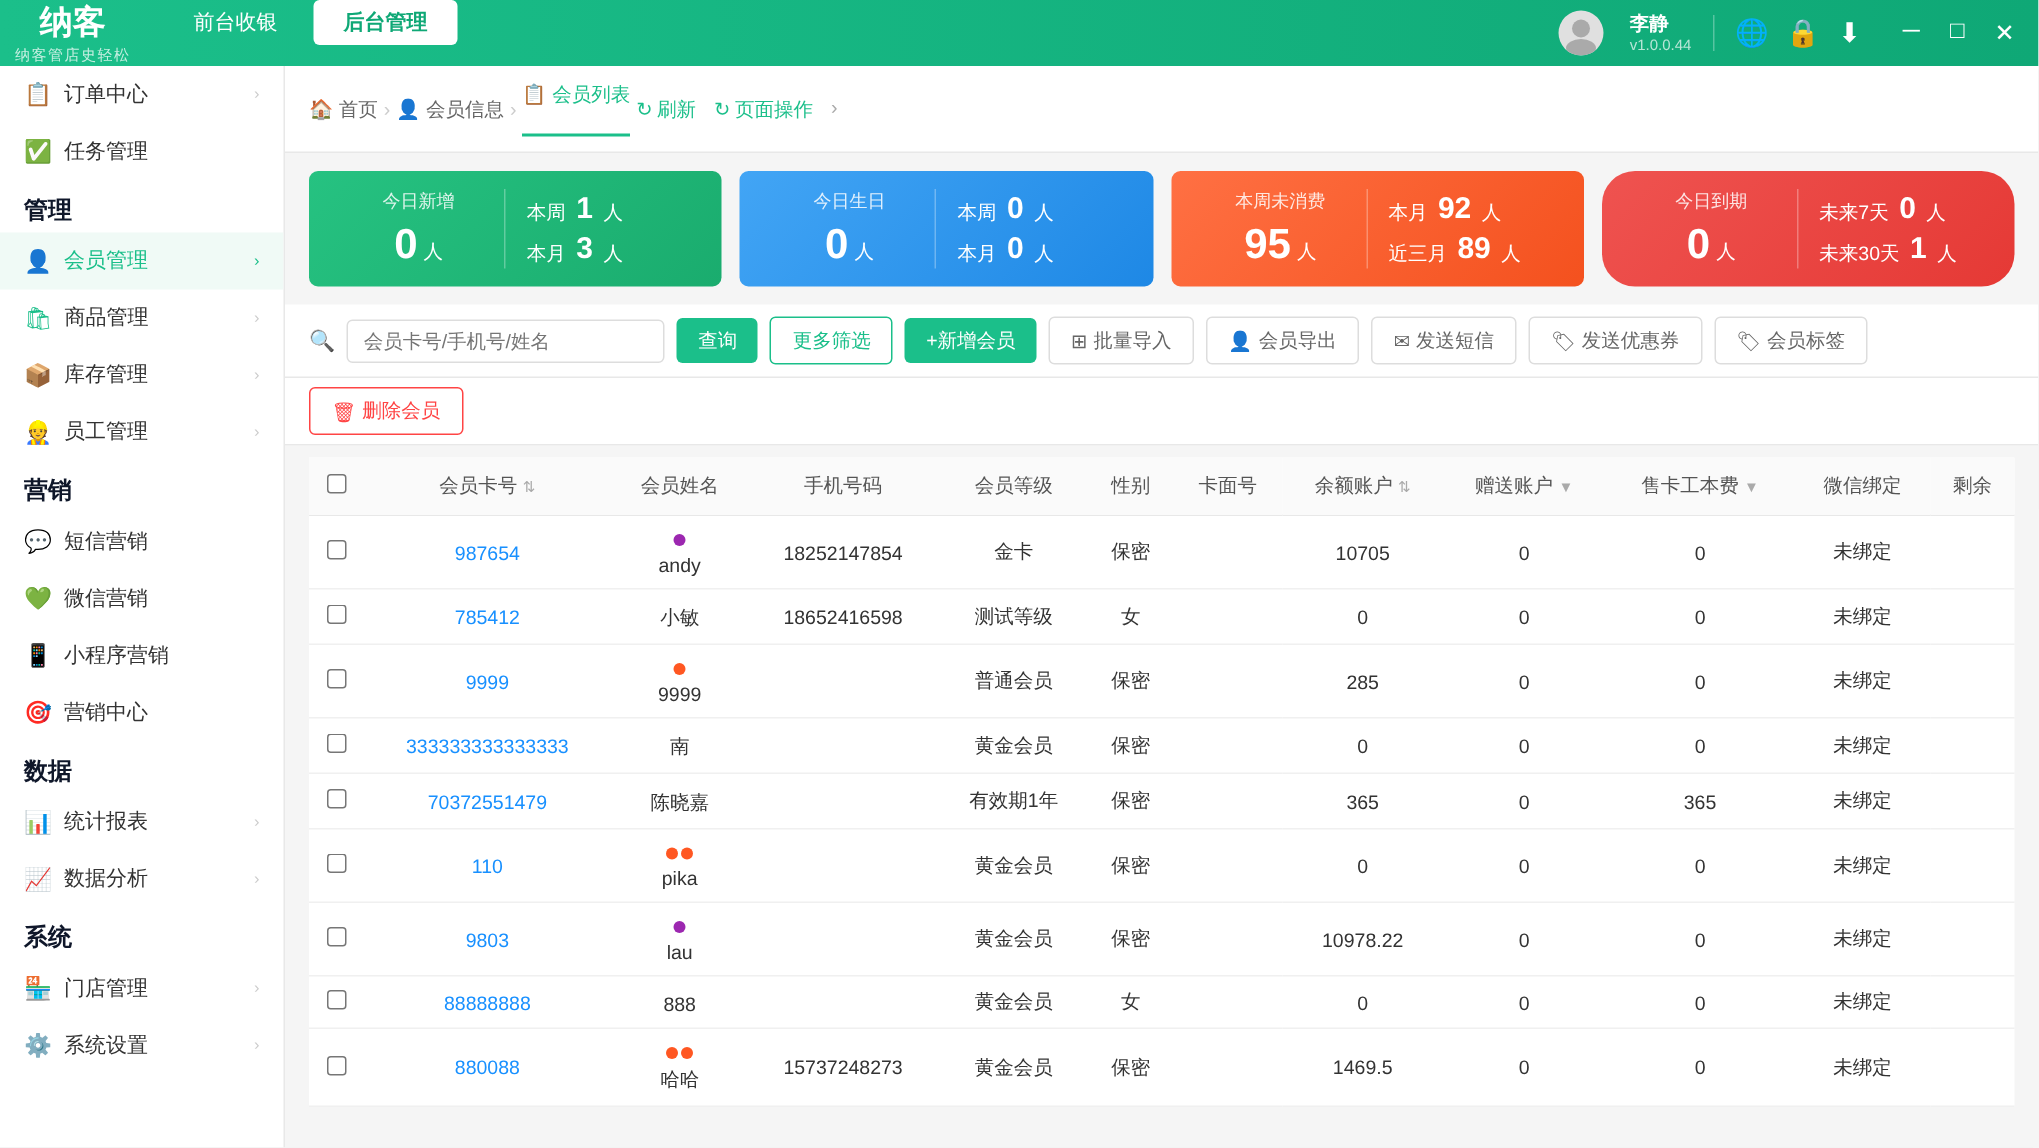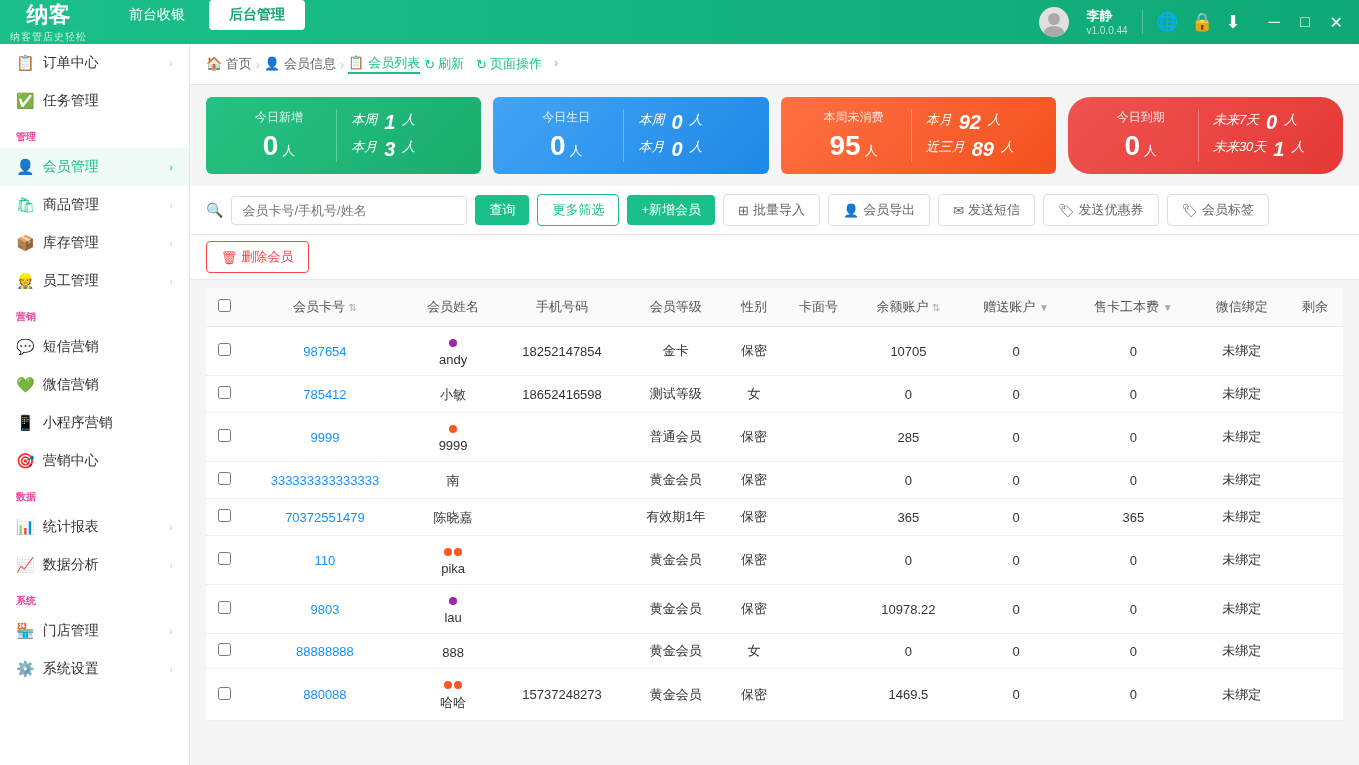--- a/index.html
+++ b/index.html
@@ -27,21 +27,21 @@
 
     
     .main-layout { display: flex; height: calc(765px - 44px); }
 
     
     .sidebar {
       width: 190px; background: white; border-right: 1px solid #e8e8e8;
       overflow-y: auto; flex-shrink: 0;
     }
     .sidebar-section-title {
-      padding: 10px 16px 4px 16px; font-size: 10px; color: #ec4899; font-weight: bold;
+      padding: 10px 16px 4px 16px; font-size: 16px; color: #0f172a; font-weight: bold;
     }
     .sidebar-item {
       display: flex; align-items: center; justify-content: space-between;
       padding: 10px 16px; cursor: pointer; font-size: 14px; color: #333;
       transition: background 0.2s;
     }
     .sidebar-item.active { color: #1bbf8a; background: #f0faf6; }
     .sidebar-item-left { display: flex; align-items: center; gap: 8px; }
     .sidebar-icon { font-size: 15px; color: #1bbf8a; }
     .chevron { font-size: 11px; color: #ccc; }
@@ -50,48 +50,48 @@
     .content { flex: 1; display: flex; flex-direction: column; overflow: hidden; background: #f5f5f5; }
 
     
     .breadcrumb {
       display: flex; align-items: center; padding: 10px 16px;
       background: white; border-bottom: 1px solid #e8e8e8; gap: 4px; font-size: 13px;
       justify-content: flex-start;
     }
     .breadcrumb-left { display: flex; align-items: center; gap: 4px; }
     .breadcrumb-item { color: #666; cursor: pointer; }
-    .breadcrumb-item.active { color: #1bbf8a; border-bottom: 2px solid #1bbf8a; padding-bottom: 0; }
+    .breadcrumb-item.active { color: #1bbf8a; border-bottom: 2px solid #1bbf8a; padding-bottom: 17px; }
     .breadcrumb-sep { color: #ccc; }
     .breadcrumb-right { display: flex; gap: 12px; }
     .breadcrumb-action { color: #1bbf8a; cursor: pointer; font-size: 13px; display: flex; align-items: center; gap: 3px; }
 
     
     .stats-row { display: flex; gap: 12px; padding: 12px 16px; }
     .stats-card {
       flex: 1; border-radius: 6px; padding: 12px 16px; color: white; display: flex; align-items: center;
     }
     .stats-card.green { background: linear-gradient(135deg, #26c281, #1aac6e); }
     .stats-card.blue { background: linear-gradient(135deg, #42a5f5, #1e88e5); }
     .stats-card.orange { background: linear-gradient(135deg, #ff7043, #f4511e); }
     .stats-card.red { background: linear-gradient(135deg, #ef5350, #e53935); border-radius: 22px; }
     .stats-card-inner { display: flex; width: 100%; }
     .stats-left { flex: 1; display: flex; flex-direction: column; align-items: center; justify-content: center; border-right: 1px solid rgba(255,255,255,0.3); }
     .stats-right { flex: 1; display: flex; flex-direction: column; justify-content: center; padding-left: 14px; gap: 4px; }
     .stats-title { font-size: 12px; opacity: 0.85; margin-bottom: 4px; }
     .stats-value { font-size: 28px; font-weight: bold; }
     .stats-unit { font-size: 13px; }
-    .stats-row-item { display: flex; align-items: flex-start; gap: 4px; font-size: 13px; font-style: italic; }
+    .stats-row-item { display: flex; align-items: flex-end; gap: 4px; font-size: 13px; }
     .stats-num { font-size: 20px; font-weight: bold; margin: 0 3px; }
 
     
     .toolbar { display: flex; align-items: center; padding: 8px 16px; gap: 8px; background: white; flex-wrap: wrap; border-bottom: 1px solid #e8e8e8; }
     .search-input {
       border: 1px solid #ddd; border-radius: 4px; padding: 6px 10px; font-size: 13px;
-      width: 236px; outline: none; color: #333;
+      width: 212px; outline: none; color: #333;
     }
     .btn {
       padding: 6px 14px; border-radius: 4px; border: none; cursor: pointer; font-size: 13px;
       display: flex; align-items: center; gap: 4px;
     }
     .btn-primary { background: #1bbf8a; color: white; }
     .btn-outline { background: white; color: #1bbf8a; border: 1px solid #1bbf8a; }
     .btn-gray { background: white; color: #666; border: 1px solid #ddd; }
     .btn-danger { background: white; color: #f44; border: 1px solid #f44; }
 

